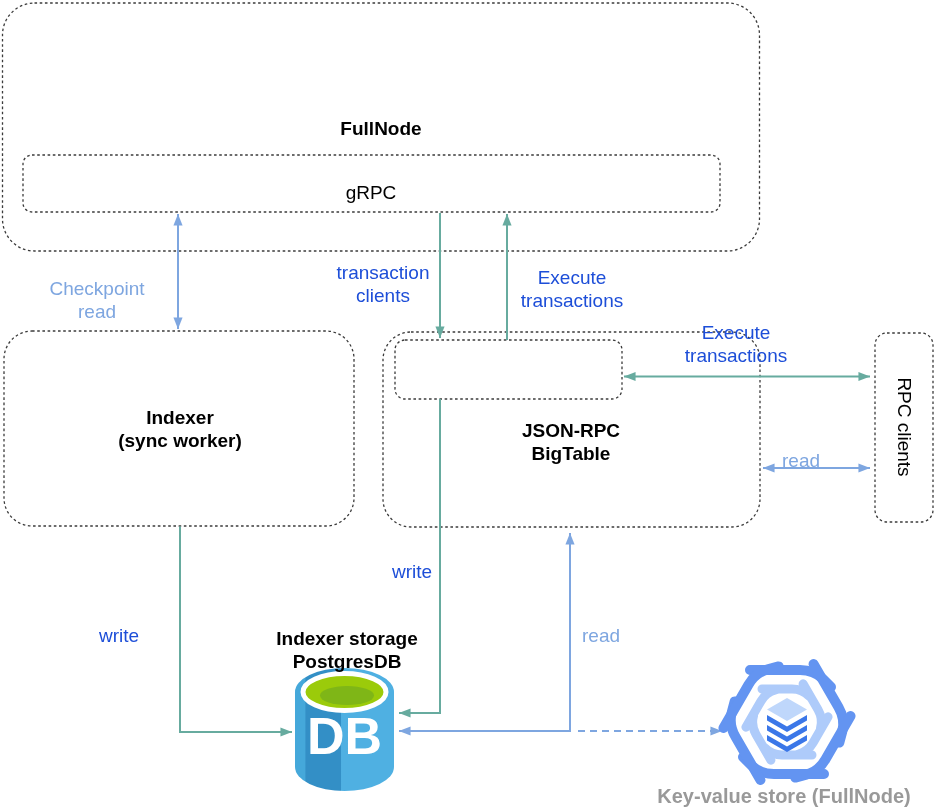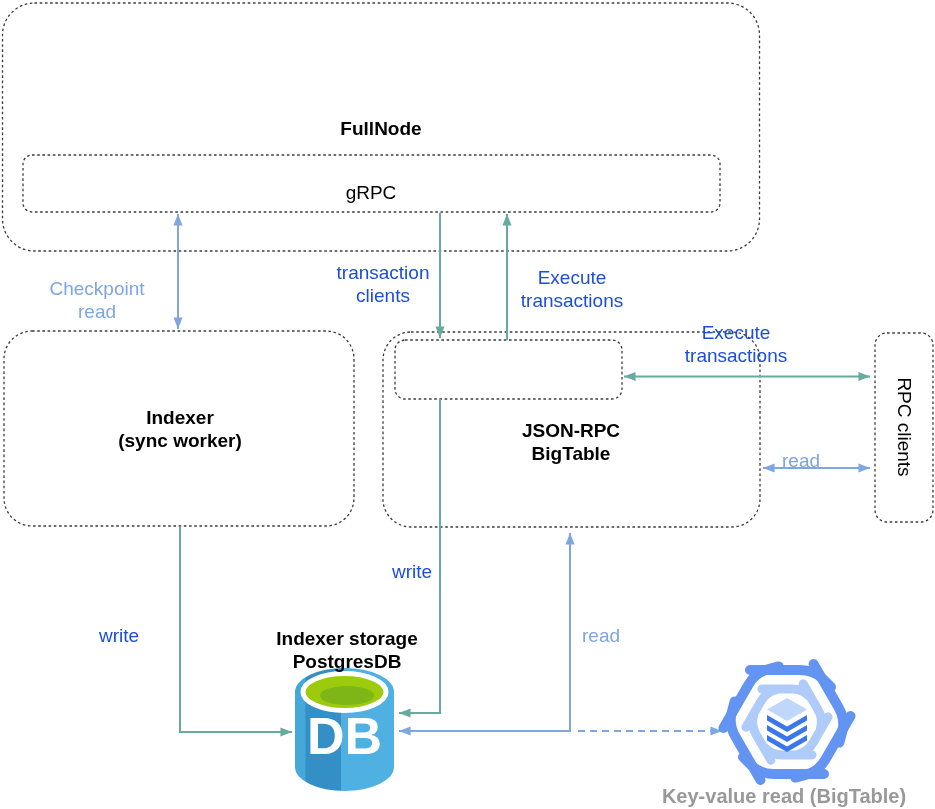--- a/index.html
+++ b/index.html
@@ -119,21 +119,21 @@
     <div>BigTable</div>
   </div>
 
   <div class="lbl vert">RPC clients</div>
 
   <div class="lbl bold" style="left:347px;top:611px;margin-top:16px;">
     <div>Indexer storage</div>
     <div>PostgresDB</div>
   </div>
 
-  <div class="lbl bold gray" style="left:784px;top:785px;">Key-value read (BigTable)</div>
+  <div class="lbl bold gray" style="left:784px;top:785px;">Key-value store (FullNode)</div>
 
   <div class="lbl blue" style="left:97px;top:277px;">
     <div>Checkpoint</div>
     <div>read</div>
   </div>
 
   <div class="lbl teal" style="left:383px;top:261px;">
     <div>transaction</div>
     <div>clients</div>
   </div>

